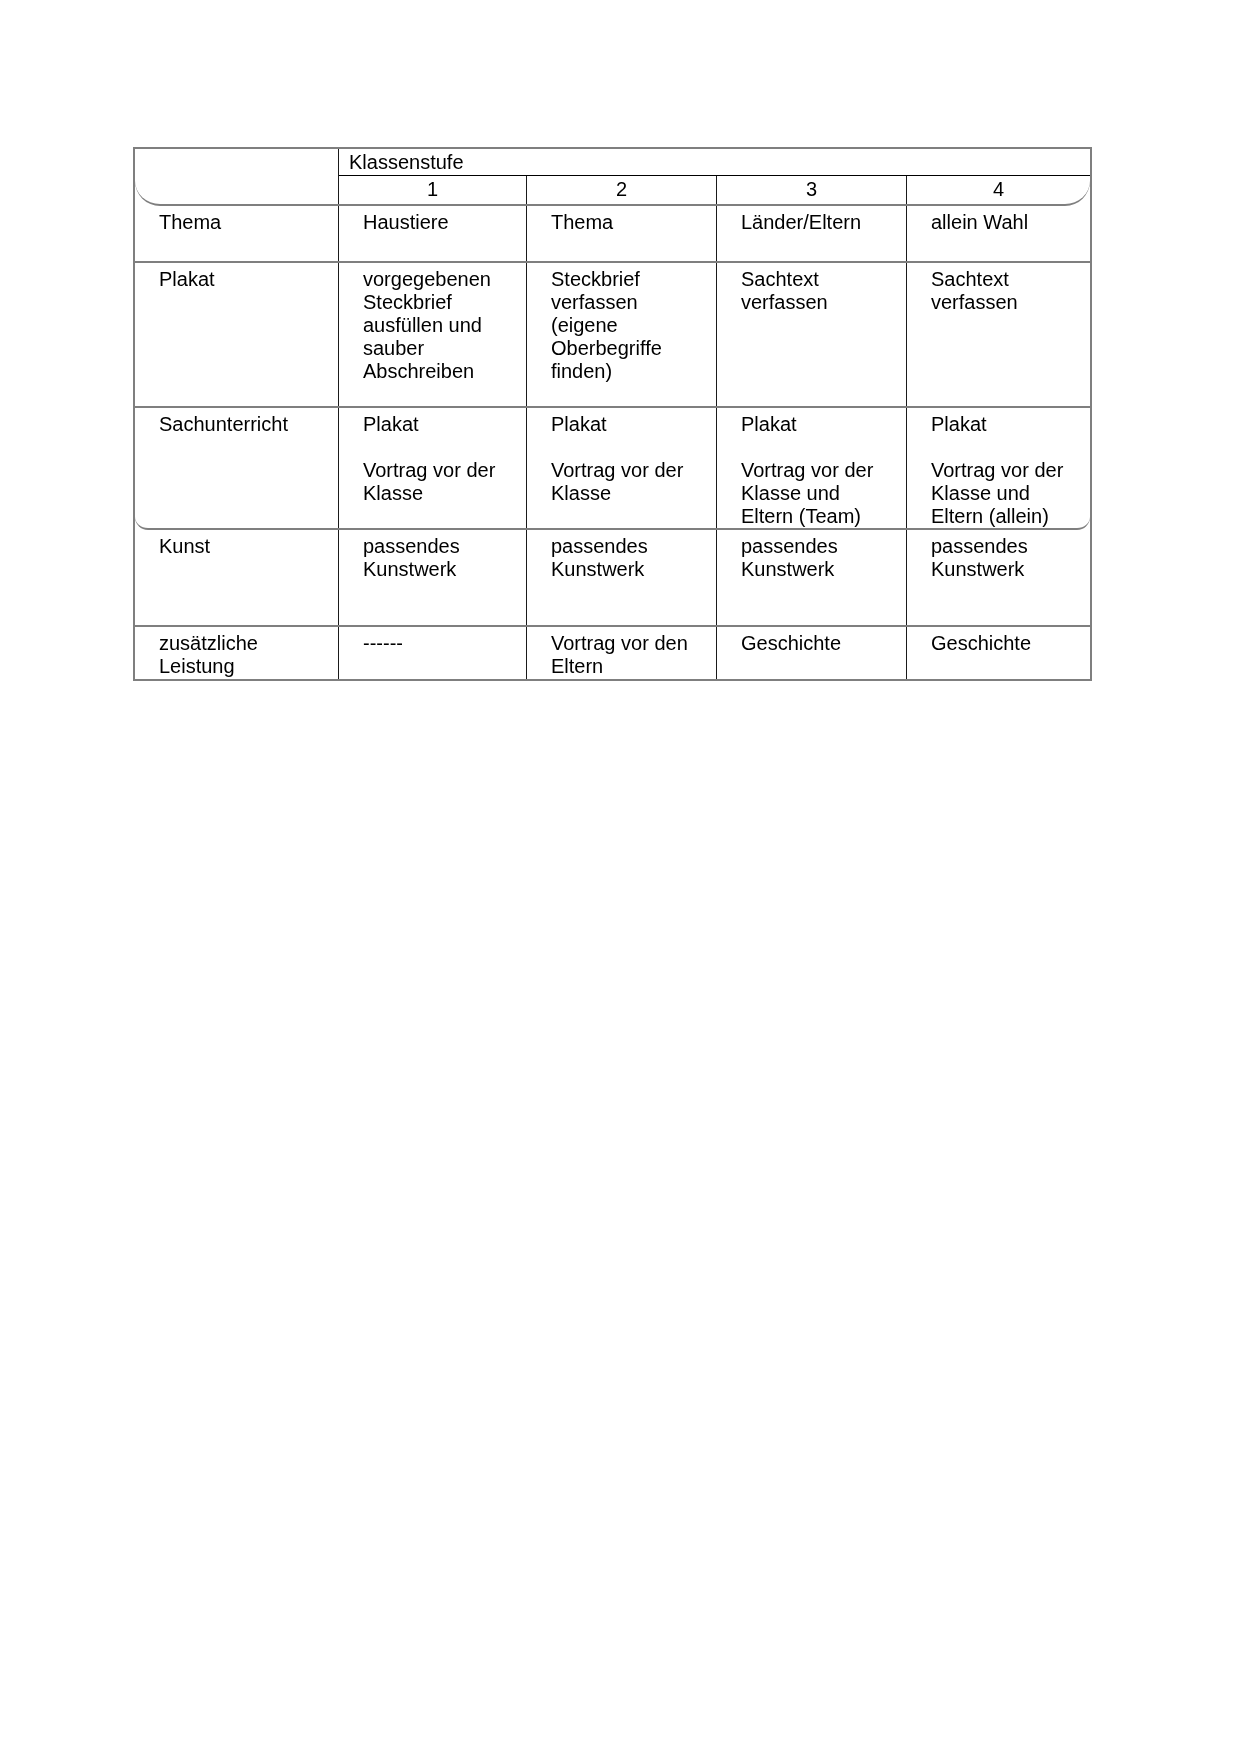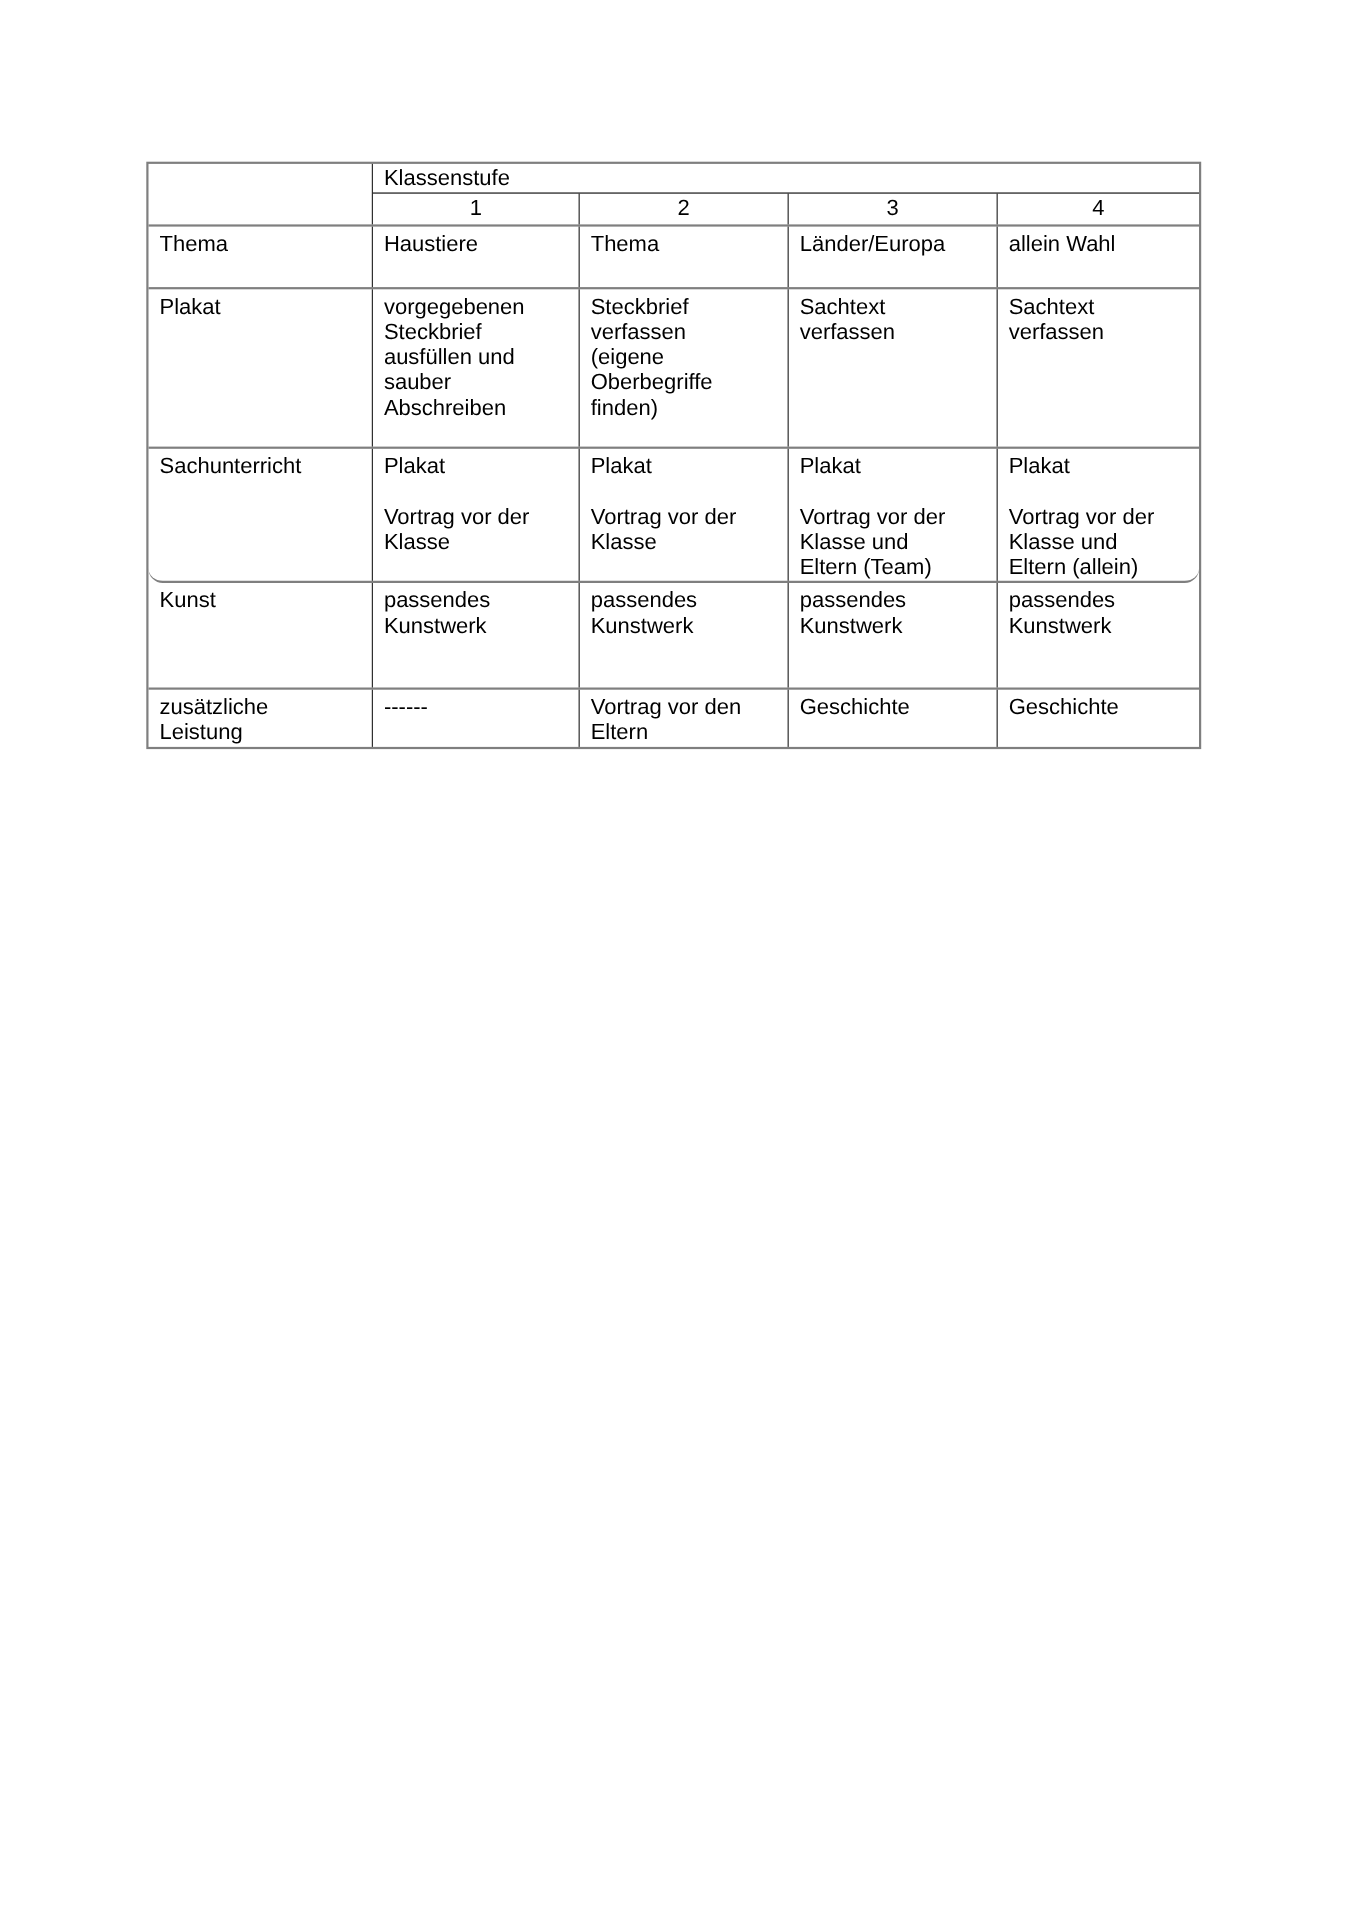--- a/index.html
+++ b/index.html
@@ -21,20 +21,21 @@
     width: 959px;
     border: 2px solid #7f7f7f;
     box-sizing: border-box;
     font-size: 20px;
     line-height: 23px;
   }
   
   .hdr {
     display: flex;
     border-bottom: 2px solid #7f7f7f;
+    border-radius: 25px;
   }
   .corner {
     width: 204px;
     flex: 0 0 204px;
     border-right: 1px solid #1a1a1a;
     box-sizing: border-box;
   }
   .hdr-right {
     flex: 1 1 auto;
     display: flex;
@@ -65,21 +66,21 @@
   .num.w3 { width: 190px; flex: 0 0 190px; }
   .num.w4 { flex: 1 1 auto; }
   
   .row {
     display: flex;
     border-bottom: 2px solid #7f7f7f;
     box-sizing: border-box;
   }
   .row:last-child { border-bottom: none; }
   .cell {
-    padding: 5px 8px 0 10px;
+    padding: 5px 8px 0 24px;
     box-sizing: border-box;
     border-right: 1px solid #1a1a1a;
     white-space: pre-line;
     overflow: hidden;
   }
   .cell:last-child { border-right: none; }
   .rh { width: 204px; flex: 0 0 204px; }
   .c1 { width: 188px; flex: 0 0 188px; }
   .c2 { width: 190px; flex: 0 0 190px; }
   .c3 { width: 190px; flex: 0 0 190px; }
@@ -105,21 +106,21 @@
         <div class="num w3">3</div>
         <div class="num w4">4</div>
       </div>
     </div>
   </div>
 
   <div class="row row-thema">
     <div class="cell rh">Thema</div>
     <div class="cell c1">Haustiere</div>
     <div class="cell c2">Thema</div>
-    <div class="cell c3">Länder/Europa</div>
+    <div class="cell c3">Länder/Eltern</div>
     <div class="cell c4">allein Wahl</div>
   </div>
 
   <div class="row row-deutsch">
     <div class="cell rh">Plakat</div>
     <div class="cell c1">vorgegebenen
 Steckbrief
 ausfüllen und
 sauber
 Abschreiben</div>

